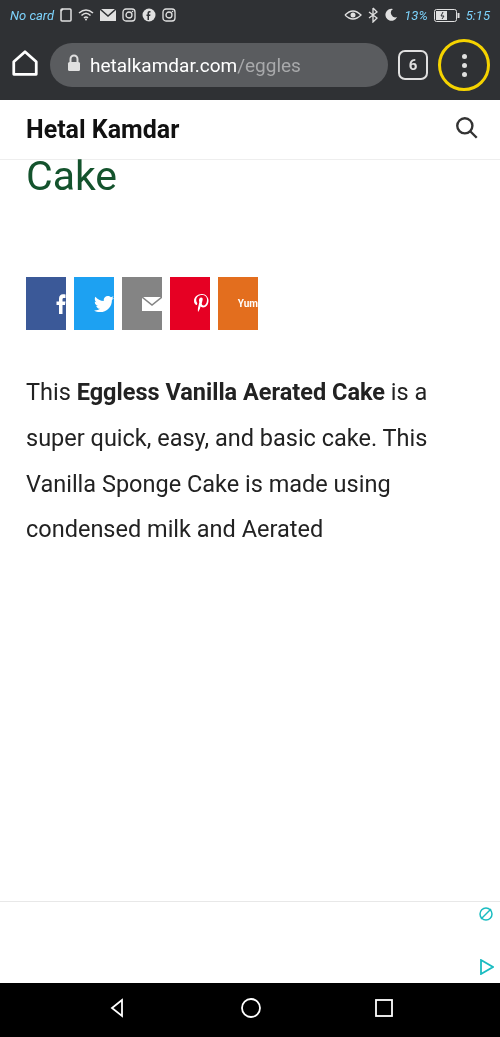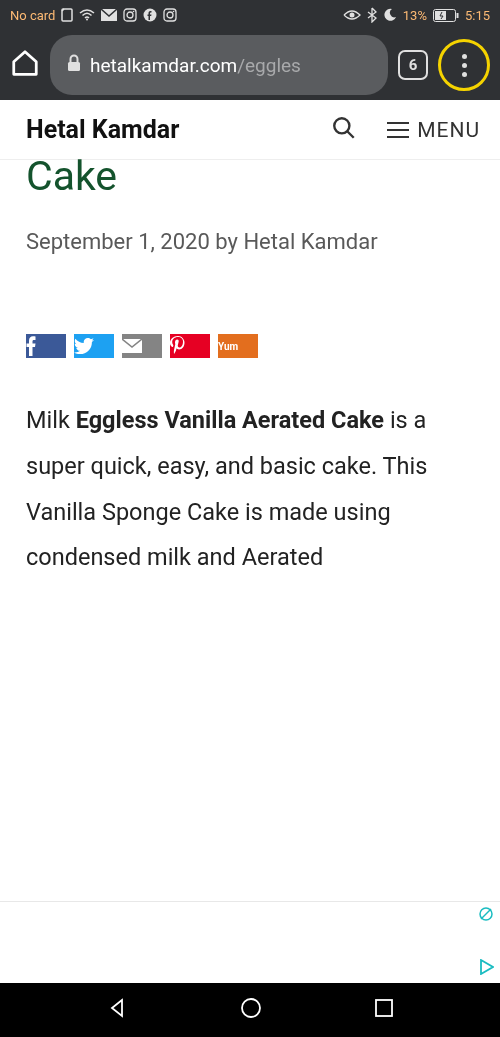--- a/index.html
+++ b/index.html
@@ -8,42 +8,43 @@
       height: 1037px;
       font-family: -apple-system, BlinkMacSystemFont, "Segoe UI", Roboto, sans-serif;
       background: #fff;
       overflow: hidden;
       position: relative;
     }
     
     .status-bar {
       height: 30px;
       background: #2f3134;
-      color: #fdba74;
+      color: #7dd3fc;
       display: flex;
       align-items: center;
       justify-content: space-between;
       padding: 0 10px;
       font-size: 13px;
+      font-style: italic;
     }
     .status-left, .status-right { display: flex; align-items: center; gap: 6px; }
     .status-left span, .status-right span { display: inline-flex; align-items: center; }
     
     .browser-bar {
       height: 70px;
       background: #2f3134;
       display: flex;
       align-items: center;
       padding: 0 10px;
       gap: 10px;
     }
     .home-icon { color: #fff; }
     .url-bar {
       flex: 1;
-      height: 60px;
+      height: 44px;
       background: #5a5c5f;
       border-radius: 22px;
       display: flex;
       align-items: center;
       padding: 8px 16px;
       gap: 8px;
       color: #e0e0e0;
       font-size: 19px;
       overflow: hidden;
       white-space: nowrap;
@@ -114,24 +115,24 @@
       color: #595959;
       margin-top: 32px;
     }
     .share-row {
       display: flex;
       gap: 8px;
       margin-top: 80px;
     }
     .share-btn {
       width: 40px;
-      height: 24px;
-      display: flex;
-      align-items: center;
-      justify-content: flex-start;
+      height: 53px;
+      display: flex;
+      align-items: center;
+      justify-content: flex-end;
       color: #fff;
     }
     .fb { background: #3b5998; }
     .tw { background: #1da1f2; }
     .em { background: #848484; }
     .pi { background: #e60023; }
     .yu { background: #e36e1e; font-size: 10px; font-weight: 700; }
     .body-text {
       font-size: 23.5px;
       line-height: 1.95;
@@ -271,38 +272,25 @@
 
 <div class="site-header">
   <div class="site-title">Hetal Kamdar</div>
   <div class="header-right">
     <div>
       <svg width="26" height="26" viewBox="0 0 24 24">
           <circle cx="10" cy="10" r="7" fill="none" stroke="#333" stroke-width="2.2"></circle>
           <line x1="15" y1="15" x2="21" y2="21" stroke="#333" stroke-width="2.2"></line>
         </svg>
     </div>
-    <div class="menu-btn">
-      <div class="hamburger">
-          <div></div>
-          <div></div>
-          <div></div>
-        </div>
-      <span>MENU</span>
-    </div>
   </div>
 </div>
 
 <div class="content">
   <div class="post-title">Cake</div>
-  <div class="post-meta">
-    <span>September 1, 2020</span>
-    <span>by</span>
-    <span>Hetal Kamdar</span>
-  </div>
 
   <div class="share-row">
     <div class="share-btn fb">
       <svg width="10" height="20" viewBox="0 0 10 20">
           <path d="M6.5 20 V11 H9 L9.5 7.5 H6.5 V5.5 C6.5 4.5 6.8 4 8 4 H9.5 V0.5 C9 0.4 8 0.3 7 0.3 C4.5 0.3 3 1.8 3 4.8 V7.5 H0.5 V11 H3 V20 Z" fill="#fff"></path>
         </svg>
     </div>
     <div class="share-btn tw">
       <svg width="20" height="16" viewBox="0 0 20 16">
           <path d="M20 2 C19.3 2.3 18.5 2.5 17.7 2.6 C18.5 2.1 19.2 1.3 19.5 0.3 C18.7 0.8 17.8 1.1 16.9 1.3 C16.1 0.5 15 0 13.8 0 C11.5 0 9.7 1.9 9.7 4.1 C9.7 4.4 9.7 4.8 9.8 5.1 C6.4 4.9 3.4 3.3 1.4 0.8 C1 1.4 0.8 2.1 0.8 2.9 C0.8 4.3 1.5 5.6 2.6 6.3 C2 6.3 1.3 6.1 0.8 5.8 V5.9 C0.8 7.9 2.2 9.5 4.1 9.9 C3.7 10 3.4 10 3 10 C2.7 10 2.5 10 2.2 9.9 C2.7 11.5 4.2 12.7 6 12.8 C4.6 13.9 2.8 14.5 0.9 14.5 C0.6 14.5 0.3 14.5 0 14.4 C1.8 15.6 4 16.2 6.3 16.2 C13.8 16.2 17.9 10 17.9 4.6 V4.1 C18.7 3.5 19.4 2.8 20 2 Z" fill="#fff"></path>
@@ -319,21 +307,21 @@
           <path d="M8 0 C3.5 0 0 3 0 7 C0 9 1 10.5 2.5 11 C2.8 11.1 3 11 3 10.7 L3.3 9.5 C3.4 9.2 3.3 9 3.1 8.8 C2.5 8 2.2 7 2.2 6 C2.2 3.2 4.5 1 8 1 C11 1 13 3 13 5.5 C13 9 11.5 11.5 9.5 11.5 C8.3 11.5 7.5 10.5 7.8 9.3 C8.1 7.8 8.7 6.2 8.7 5.2 C8.7 4.3 8.2 3.5 7.2 3.5 C6 3.5 5 4.7 5 6.3 C5 7.3 5.3 8 5.3 8 L4 14 C3.7 15.5 4 17.5 4 17.7 C4 17.8 4.2 17.9 4.3 17.7 C4.4 17.6 5.5 16 6 14.5 L6.5 12.3 C6.9 13 8 13.5 9 13.5 C12.3 13.5 14.5 10.5 14.5 6.5 C14.5 3.5 12 0 8 0 Z" fill="#fff"></path>
         </svg>
     </div>
     <div class="share-btn yu">
       <span>Yum</span>
     </div>
   </div>
 
 
   <p class="body-text para2">
-    <span>Milk </span><strong>Eggless Vanilla Aerated Cake</strong><span> is a super quick, easy, and basic cake. This Vanilla Sponge Cake is made using condensed milk and Aerated</span>
+    <span>This </span><strong>Eggless Vanilla Aerated Cake</strong><span> is a super quick, easy, and basic cake. This Vanilla Sponge Cake is made using condensed milk and Aerated</span>
   </p>
 </div>
 
 <div class="ad-strip">
   <span class="adinfo">
     <svg width="16" height="16" viewBox="0 0 16 16">
         <circle cx="8" cy="8" r="6" fill="none" stroke="#1abcc1" stroke-width="1.5"></circle>
         <line x1="13" y1="3" x2="3" y2="13" stroke="#1abcc1" stroke-width="1.5"></line>
       </svg>
   </span>

